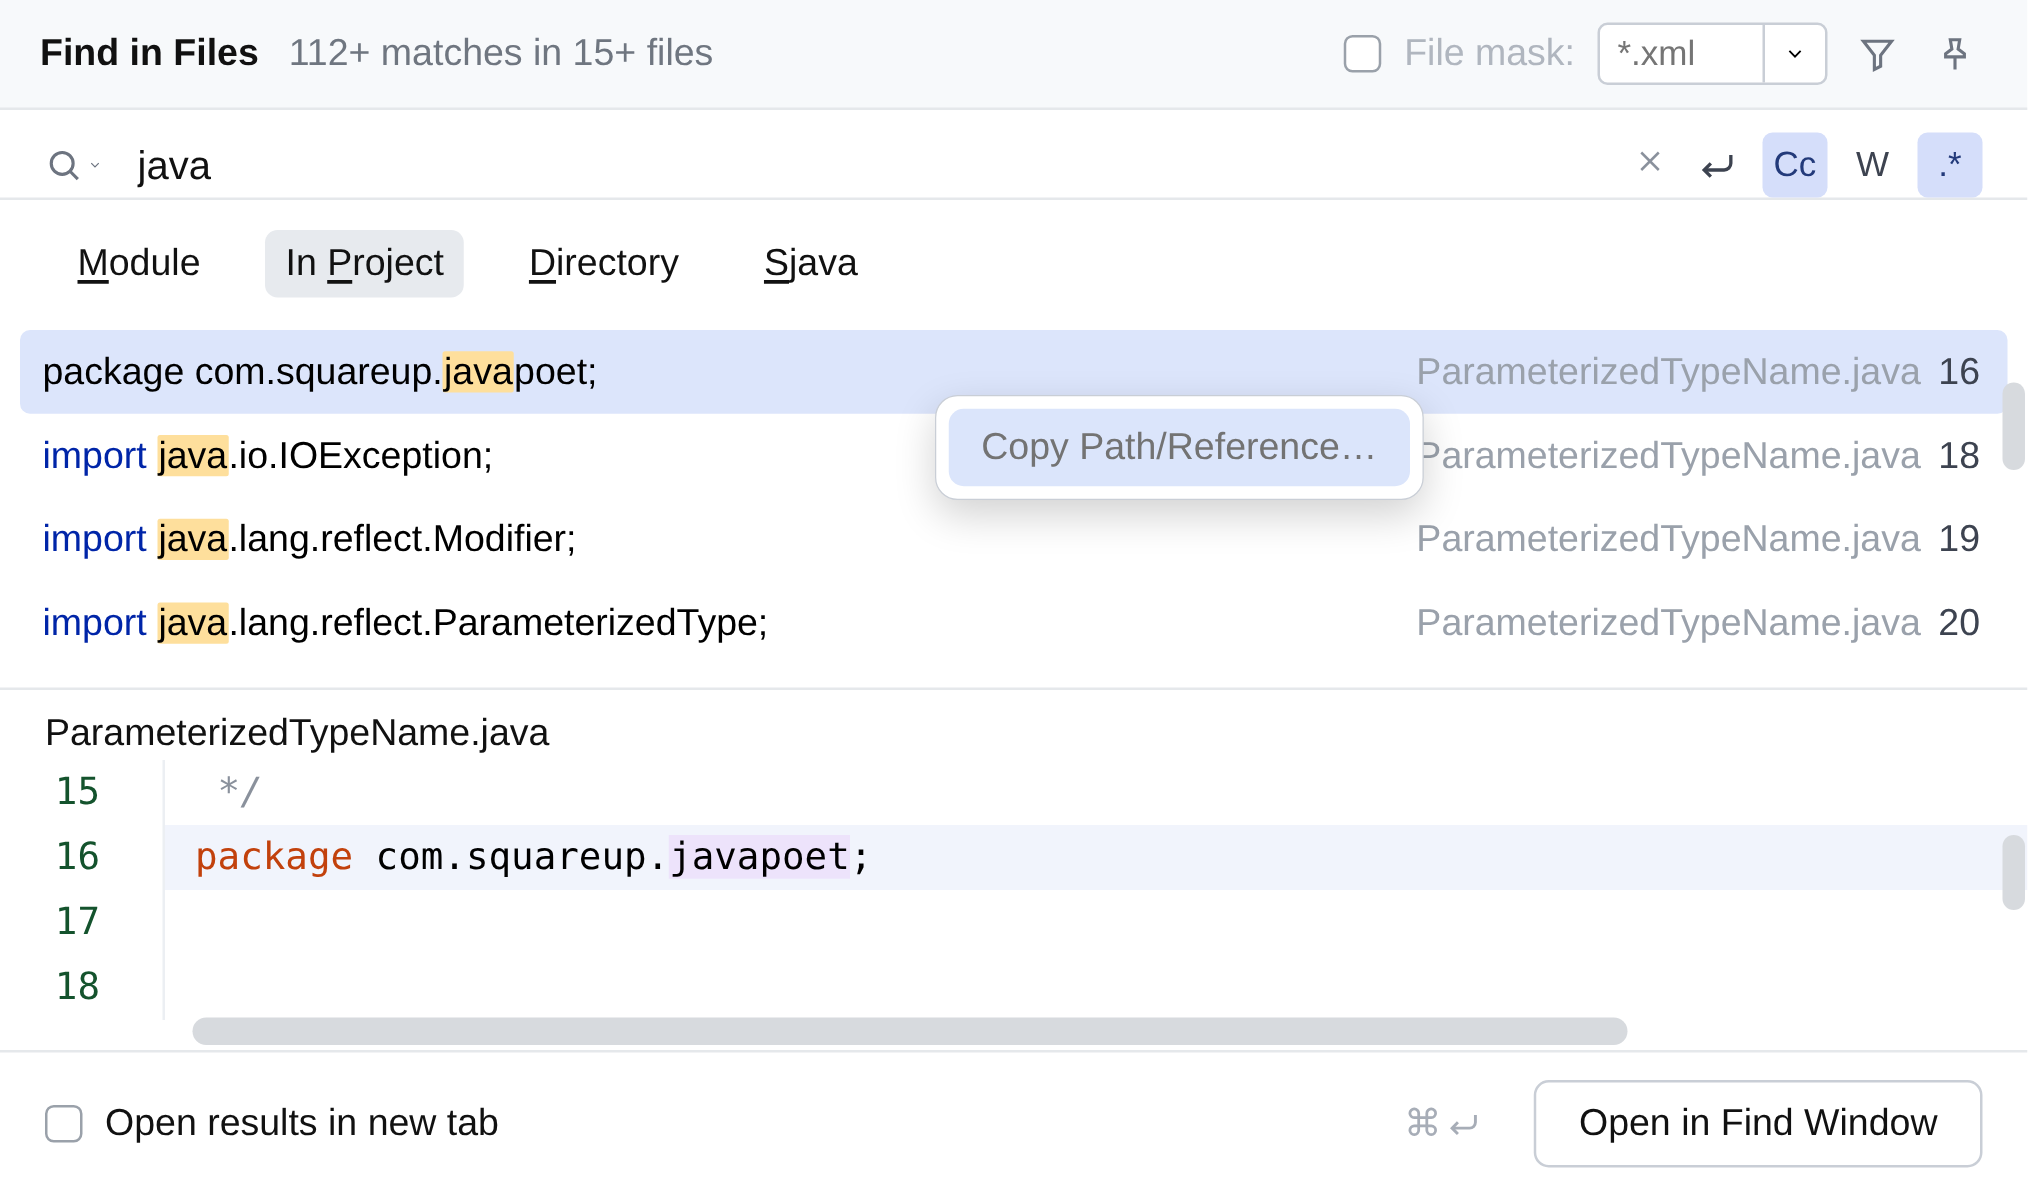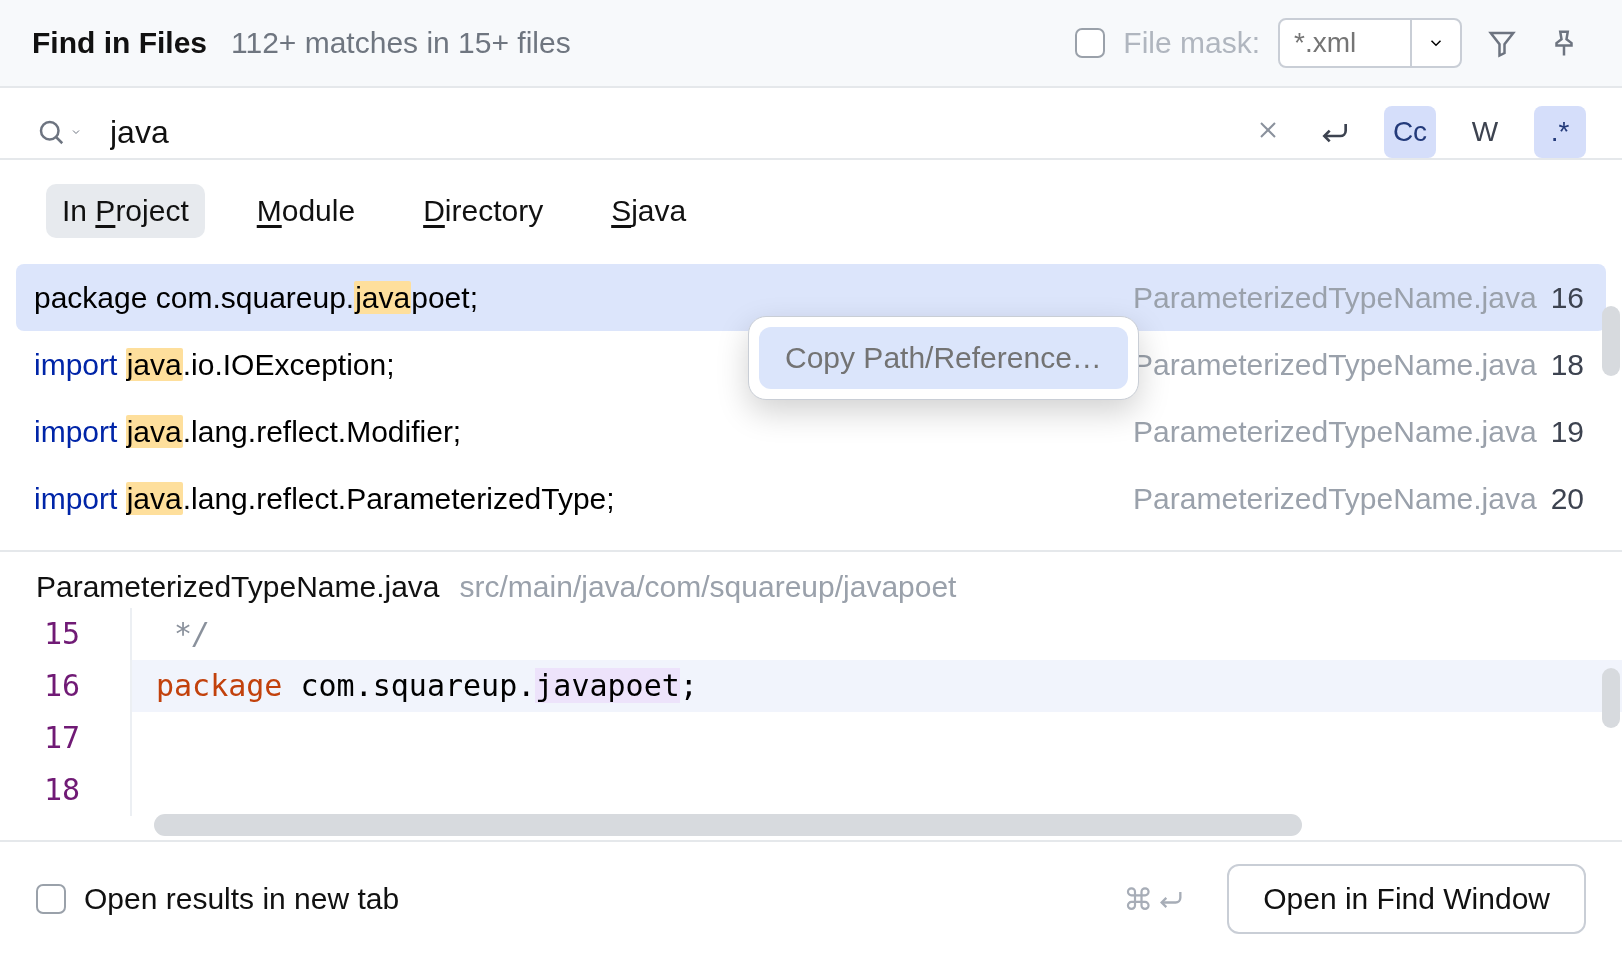--- a/index.html
+++ b/index.html
@@ -40,21 +40,21 @@
   
   .search-row {
     display: flex; align-items: center; padding: 18px 36px 0 36px;
     border-bottom: 2px solid #e5e8eb;
   }
   .search-icon-wrap { display: flex; align-items: center; gap: 4px; color: #6d7480; margin-right: 28px; }
   .search-input {
     flex: 1; border: none; outline: none; font-size: 32px; color: #111;
     padding: 6px 0; background: transparent;
   }
-  .search-tools { display: flex; align-items: center; gap: 23px; }
+  .search-tools { display: flex; align-items: center; gap: 10px; }
   .opt-btn {
     min-width: 52px; height: 52px; display: flex; align-items: center; justify-content: center;
     border-radius: 8px; font-size: 28px; color: #3d4350; cursor: pointer;
     padding: 0 6px;
   }
   .opt-btn.active { background: #d5defa; color: #233a7a; }
   .clear-btn { color: #8a919c; font-size: 30px; cursor: pointer; margin-right: 6px; }
   .newline-icon { color: #3d4350; }
 
   
@@ -101,21 +101,21 @@
     border-top: 2px solid #e5e8eb; display: flex; flex-direction: column;
     position: relative; flex: 1;
   }
   .preview-head {
     display: flex; align-items: baseline; gap: 20px; padding: 18px 36px 4px 36px;
     font-size: 30px;
   }
   .preview-file { color: #111; }
   .preview-path { color: #9aa1ab; }
   .code-area { display: flex; font-family: ui-monospace, Menlo, Consolas, monospace; font-size: 30px; }
-  .gutter { width: 130px; text-align: right; color: #701a75; padding-right: 50px; }
+  .gutter { width: 130px; text-align: right; color: #14532d; padding-right: 50px; }
   .gutter div { height: 52px; line-height: 52px; }
   .code-lines { flex: 1; position: relative; border-left: 2px solid #eceff3; }
   .code-line { height: 52px; line-height: 52px; padding-left: 24px; white-space: pre; }
   .code-line.cur { background: #f1f4fc; }
   .tok-kw { color: #c2410c; }
   .tok-cm { color: #8a919c; font-style: italic; }
   .tok-usage { background: #ede3fb; }
   .hscroll {
     position: absolute; left: 154px; right: 320px; bottom: 4px; height: 22px;
     background: #d7dade; border-radius: 12px;
@@ -196,25 +196,25 @@
           <polyline points="8 11 4 15 8 19"></polyline>
         </svg>
     </div>
     <div class="opt-btn active">Cc</div>
     <div class="opt-btn">W</div>
     <div class="opt-btn active">.*</div>
   </div>
 </div>
 
 <div class="tabs-row">
+  <div class="tab">
+    <span class="underline">M</span><span>odule</span>
+  </div>
   <div class="tab selected">
     <span>In </span><span class="underline">P</span><span>roject</span>
-  </div>
-  <div class="tab">
-    <span class="underline">M</span><span>odule</span>
   </div>
   <div class="tab">
     <span class="underline">D</span><span>irectory</span>
   </div>
   <div class="tab">
     <span class="underline">S</span><span>java</span>
   </div>
 </div>
 
 <div class="results">
@@ -249,21 +249,20 @@
   <div class="row row-partial"></div>
 </div>
 
 <div class="popover">
   <div class="popover-item">Copy Path/Reference…</div>
 </div>
 
 <div class="preview">
   <div class="preview-head">
     <span class="preview-file">ParameterizedTypeName.java</span>
-    <span class="preview-path">src/main/java/com/squareup/javapoet</span>
   </div>
   <div class="code-area">
     <div class="gutter">
       <div>15</div>
       <div>16</div>
       <div>17</div>
       <div>18</div>
     </div>
     <div class="code-lines">
       <div class="code-line"><span class="tok-cm"> */</span></div>

